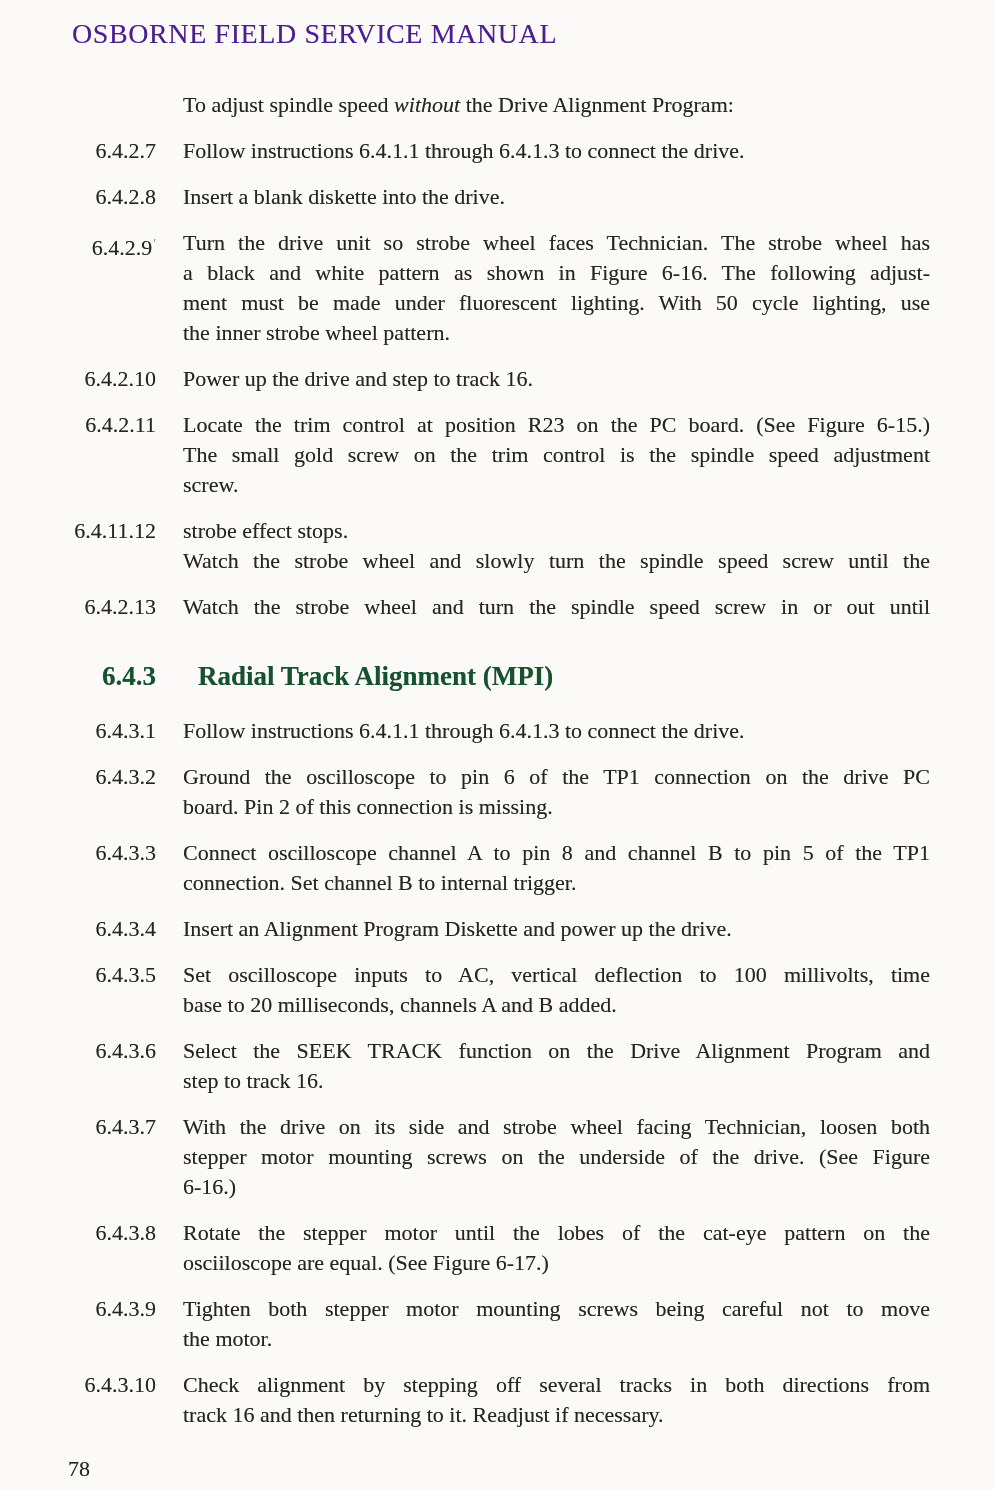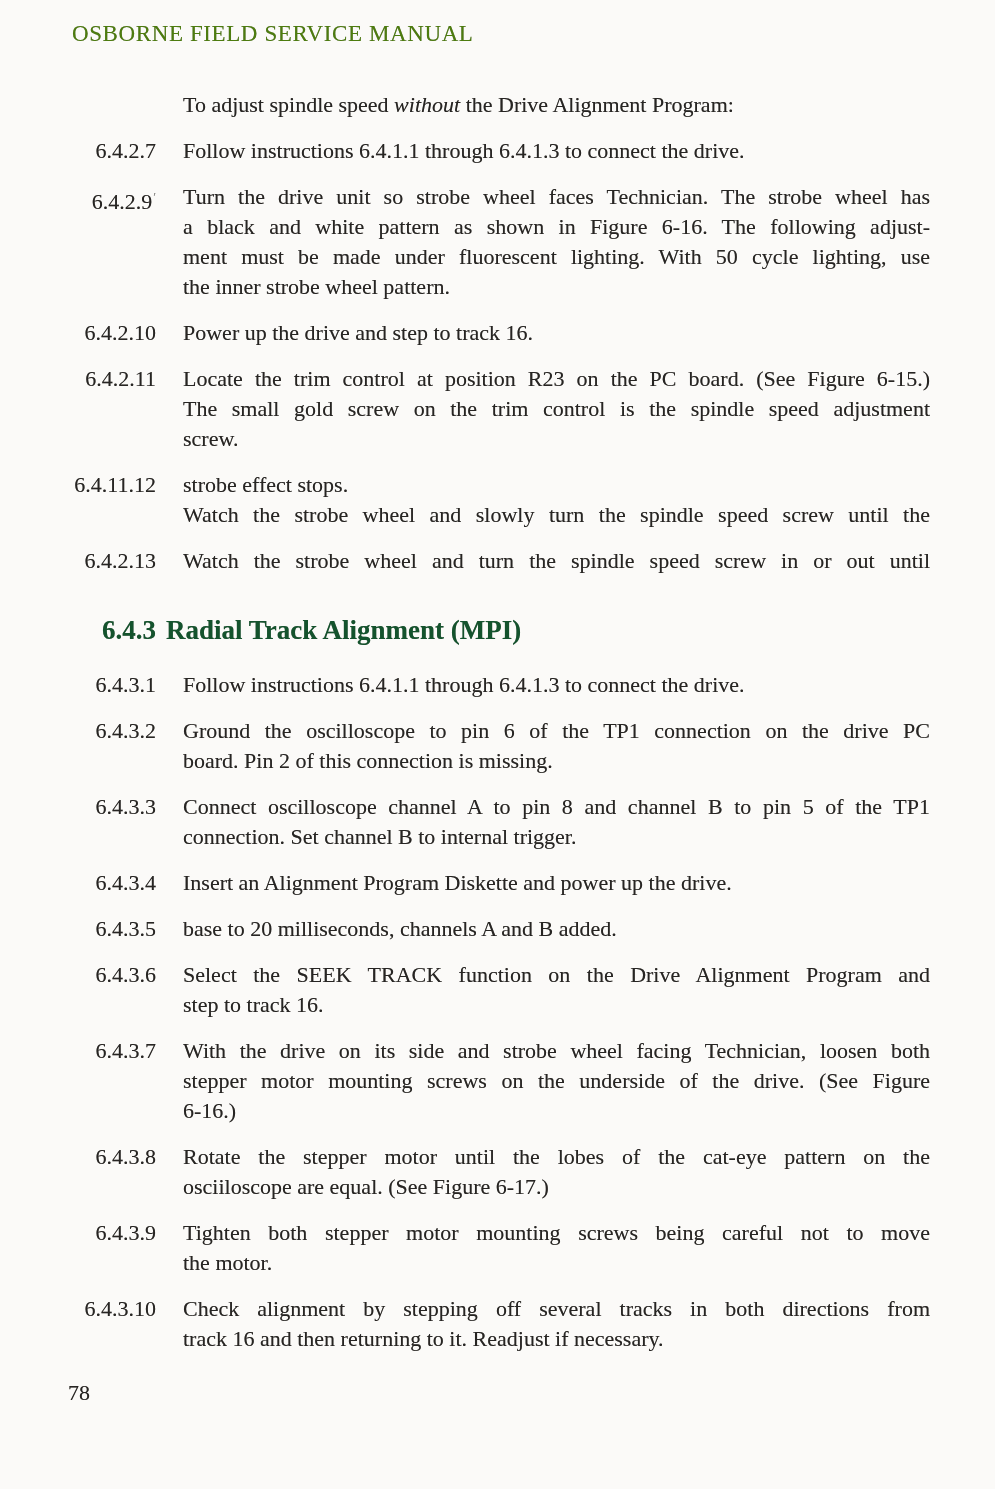--- a/index.html
+++ b/index.html
@@ -15,24 +15,24 @@
     color: #272523;
   }
   .page {
     box-sizing: border-box;
     width: 995px;
     height: 1489px;
     padding: 20px 62px 0 68px;
   }
   .header {
     margin-left: 4px;
-    font-size: 23px;
+    font-size: 28px;
     line-height: 28px;
     letter-spacing: 0.6px;
-    color: #4d7c0f;
+    color: #4c1d95;
   }
   .intro {
     margin: 42px 0 15px 115px;
     font-size: 22px;
     line-height: 30px;
   }
   .row {
     display: flex;
     margin-bottom: 8px;
     font-size: 22px;
@@ -67,21 +67,21 @@
     font-size: 27px;
     line-height: 36px;
     font-weight: bold;
     color: #14532d;
   }
   .heading .num {
     flex: none;
     width: 88px;
     text-align: right;
   }
-  .heading .title { margin-left: 10px; text-align: right; }
+  .heading .title { margin-left: 42px; text-align: right; }
   .pagenum {
     margin: 24px 0 18px 0;
     font-size: 22px;
     line-height: 30px;
   }
   .txt { text-shadow: 0 0 0.5px rgba(50, 46, 42, 0.45); }
 </style>
 </head>
 <body>
 
@@ -94,20 +94,26 @@
   </div>
 
   <div id="sec-642" class="txt">
       <div class="row">
         <span class="num">6.4.2.7</span>
         <div class="body">
           <div class="line">Follow instructions 6.4.1.1 through 6.4.1.3 to connect the drive.</div>
         </div>
       </div>
       <div class="row">
+        <span class="num">6.4.2.8</span>
+        <div class="body">
+          <div class="line">Insert a blank diskette into the drive.</div>
+        </div>
+      </div>
+      <div class="row">
         <span class="num">6.4.2.9<span class="mark">ʹ</span></span>
         <div class="body">
           <div class="line fj">Turn the drive unit so strobe wheel faces Technician. The strobe wheel has</div>
           <div class="line fj">a black and white pattern as shown in Figure 6-16. The following adjust-</div>
           <div class="line fj">ment must be made under fluorescent lighting. With 50 cycle lighting, use</div>
           <div class="line">the inner strobe wheel pattern.</div>
         </div>
       </div>
       <div class="row">
         <span class="num">6.4.2.10</span>
@@ -166,20 +172,21 @@
       </div>
       <div class="row">
         <span class="num">6.4.3.4</span>
         <div class="body">
           <div class="line">Insert an Alignment Program Diskette and power up the drive.</div>
         </div>
       </div>
       <div class="row">
         <span class="num">6.4.3.5</span>
         <div class="body">
+          <div class="line fj">Set oscilloscope inputs to AC, vertical deflection to 100 millivolts, time</div>
           <div class="line">base to 20 milliseconds, channels A and B added.</div>
         </div>
       </div>
       <div class="row">
         <span class="num">6.4.3.6</span>
         <div class="body">
           <div class="line fj">Select the SEEK TRACK function on the Drive Alignment Program and</div>
           <div class="line">step to track 16.</div>
         </div>
       </div>

